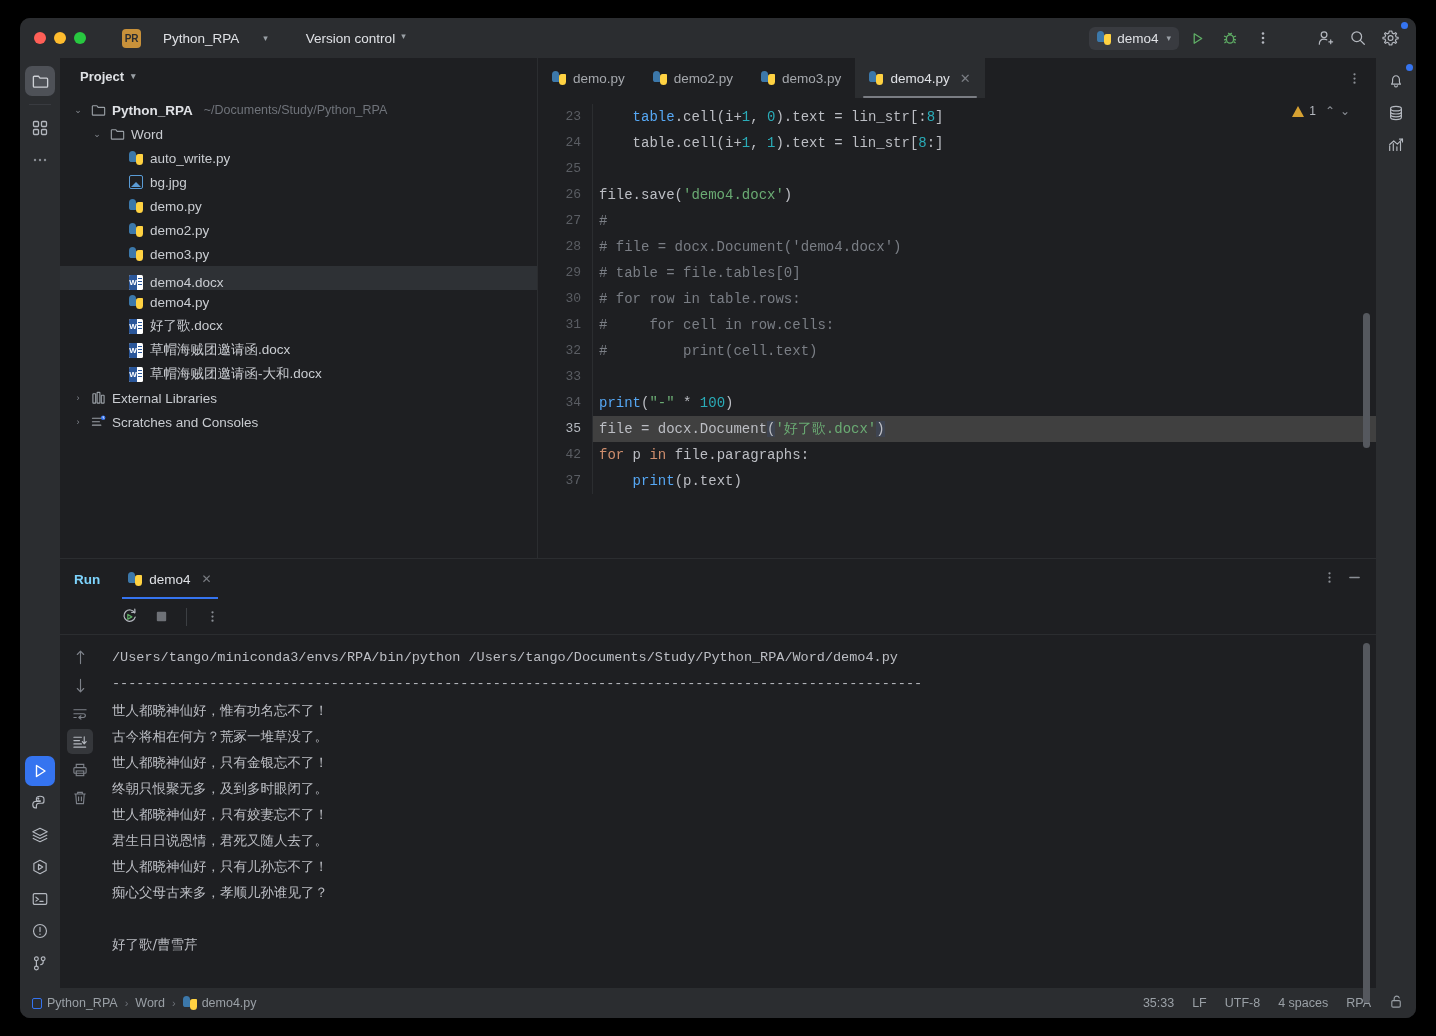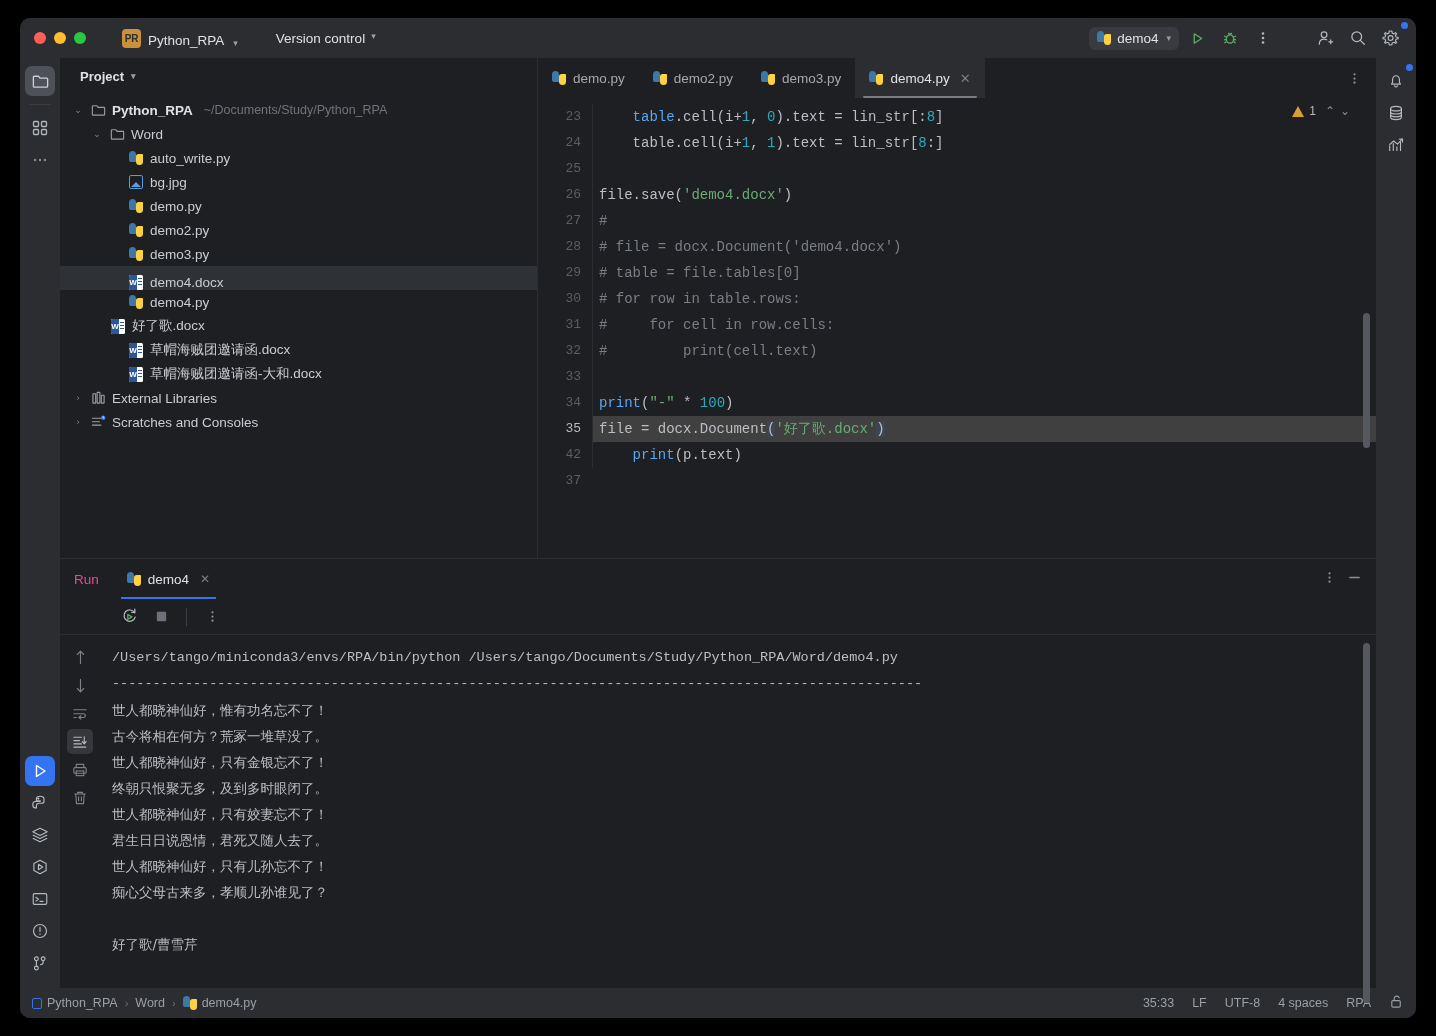--- a/index.html
+++ b/index.html
@@ -26,21 +26,21 @@
     padding: 0 10px 0 14px;
     position: relative;
   }
   .traffic { display: flex; gap: 8px; align-items: center; }
   .tl { width: 12px; height: 12px; border-radius: 50%; }
   .tl.red { background: #ff5f57; }
   .tl.yellow { background: #febc2e; }
   .tl.green { background: #28c840; }
 
   .proj-chip {
-    display: flex; align-items: flex-end; gap: 7px;
+    display: flex; align-items: center; gap: 22px;
     margin-left: 30px;
     padding: 3px 6px; border-radius: 5px;
   }
   .pr-badge {
     width: 19px; height: 19px; border-radius: 4px;
     background: #c8913a; color: #2b2d30;
     font-size: 10px; font-weight: bold;
     display: flex; align-items: center; justify-content: center;
     letter-spacing: -0.3px;
   }
@@ -191,21 +191,21 @@
     position: absolute; right: 6px; top: 215px;
     width: 7px; height: 135px; background: #55585e; border-radius: 4px;
   }
 
   
   .runpanel { flex: 1; display: flex; flex-direction: column; min-height: 0; background: #1e1f22; border-top: 1px solid #2b2d30; }
   .run-head {
     height: 40px; flex: 0 0 40px; display: flex; align-items: center;
     padding: 0 14px; gap: 0; background: #1e1f22;
   }
-  .run-title { color: #ec4899; font-size: 13.5px; font-weight: normal; margin-right: 22px; }
+  .run-title { color: #7dd3fc; font-size: 13.5px; font-weight: bold; margin-right: 22px; }
   .run-tab {
     display: flex; align-items: center; gap: 7px; height: 40px;
     color: #dfe1e5; font-size: 13.5px; position: relative; padding: 0 6px;
   }
   .run-tab::after {
     content: ''; position: absolute; left: 0; right: 0; bottom: 0;
     height: 2px; background: #3574f0;
   }
   .run-head-right { margin-left: auto; display: flex; align-items: center; gap: 10px; color: #9aa0a6; }
   .run-toolbar {
@@ -467,21 +467,21 @@
                 </span>
                 <span class="nlabel">demo4.docx</span>
               </div>
               <div class="tnode" style="padding-left: 50px;">
                 <span class="arr none"></span>
                 <span class="ic16">
                   <span class="py-ico"></span>
                 </span>
                 <span class="nlabel">demo4.py</span>
               </div>
-              <div class="tnode" style="padding-left: 32px;">
+              <div class="tnode" style="padding-left: 50px;">
                 <span class="arr none"></span>
                 <span class="ic16">
                   <span class="docx-ic"></span>
                 </span>
                 <span class="nlabel">好了歌.docx</span>
               </div>
               <div class="tnode" style="padding-left: 50px;">
                 <span class="arr none"></span>
                 <span class="ic16">
                   <span class="docx-ic"></span>
@@ -572,20 +572,21 @@
                 <div class="cl">file.save(<span class="str">'demo4.docx'</span>)</div>
                 <div class="cl"><span class="cm">#</span></div>
                 <div class="cl"><span class="cm"># file = docx.Document('demo4.docx')</span></div>
                 <div class="cl"><span class="cm"># table = file.tables[0]</span></div>
                 <div class="cl"><span class="cm"># for row in table.rows:</span></div>
                 <div class="cl"><span class="cm">#     for cell in row.cells:</span></div>
                 <div class="cl"><span class="cm">#         print(cell.text)</span></div>
                 <div class="cl">&nbsp;</div>
                 <div class="cl"><span class="fn">print</span>(<span class="str">"-"</span> * <span class="num">100</span>)</div>
                 <div class="cl cur">file = docx.Document<span class="sel-paren">(</span><span class="str">'好了歌.docx'</span><span class="sel-paren">)</span></div>
+                <div class="cl"><span class="kw">for</span> p <span class="kw">in</span> file.paragraphs:</div>
                 <div class="cl">    <span class="fn">print</span>(p.text)</div>
               </div>
             <div class="warnbar">
               <span class="wtri"></span>
               <span>1</span>
               <span style="color:#8a8e95;margin-left:4px">⌃</span>
               <span style="color:#8a8e95">⌄</span>
             </div>
             <div class="ed-scroll"></div>
           </div>

